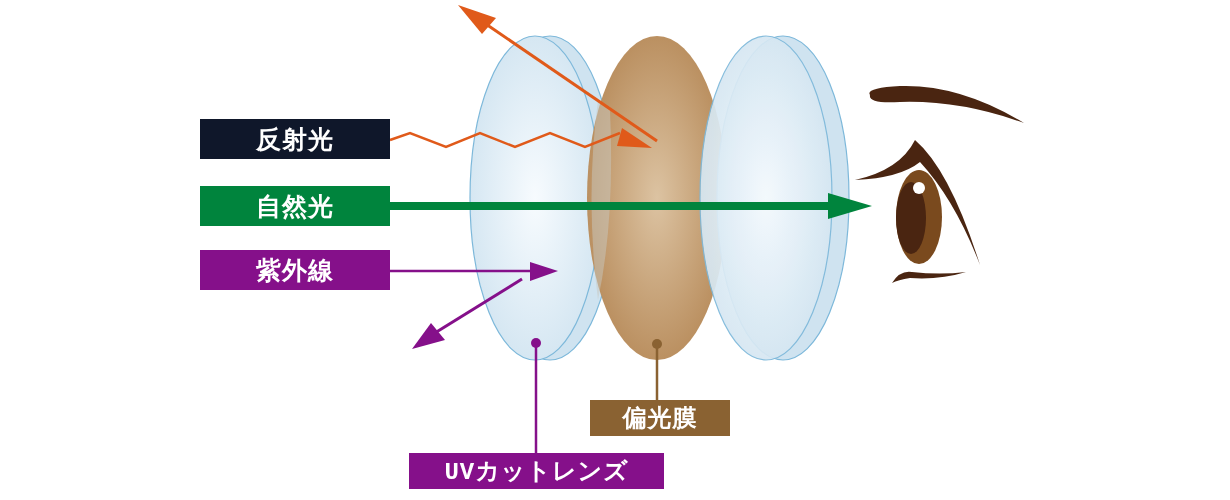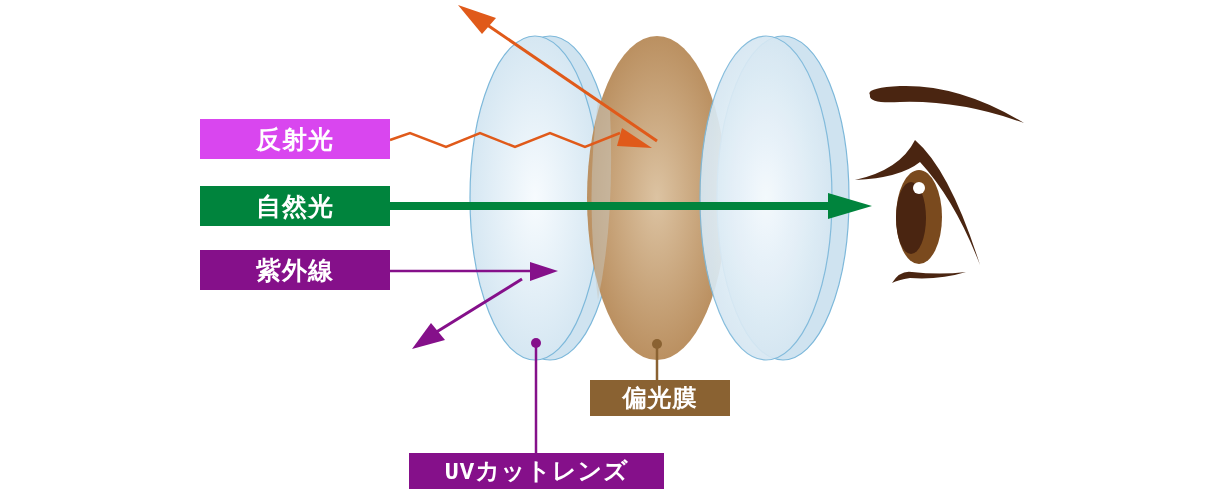--- a/index.html
+++ b/index.html
@@ -8,21 +8,21 @@
     .stage { position: absolute; left: 0; top: 0; width: 1230px; height: 500px; }
     .label {
       position: absolute; color: #ffffff; font-weight: bold;
       display: flex; align-items: center; justify-content: center;
       font-family: "DejaVu Sans", sans-serif;
       letter-spacing: 1px;
     }
     #lbl-reflect { left: 200px; top: 119px; width: 190px; height: 40px; font-size: 25px; }
     #lbl-natural { left: 200px; top: 186px; width: 190px; height: 40px; font-size: 25px; }
     #lbl-uv      { left: 200px; top: 250px; width: 190px; height: 40px; font-size: 25px; }
-    #lbl-polar   { left: 590px; top: 380px; width: 140px; height: 36px; font-size: 24px; }
+    #lbl-polar   { left: 590px; top: 400px; width: 140px; height: 36px; font-size: 24px; }
     #lbl-uvlens  { left: 409px; top: 453px; width: 255px; height: 36px; font-size: 24px; }
   </style>
 </head>
 <body>
 
 <div class="stage">
   <svg width="1230" height="500" viewBox="0 0 1230 500" xmlns="http://www.w3.org/2000/svg">
     <defs>
       <radialGradient id="lensGrad" cx="50%" cy="50%" r="60%">
         <stop offset="0%" stop-color="#F7FBFE"></stop>
@@ -88,18 +88,18 @@
       <ellipse cx="919" cy="217" rx="23" ry="47" fill="#7A4A1E"></ellipse>
 
       <ellipse cx="911" cy="218" rx="15" ry="36" fill="#4A2511"></ellipse>
 
       <circle cx="919" cy="188" r="6" fill="#ffffff"></circle>
 
       <path d="M 892 283 Q 900 270 912 272 Q 940 275 966 272 Q 940 280 910 278 Q 898 280 892 283 Z" fill="#4A2511"></path>
     </g>
   </svg>
 
-  <div id="lbl-reflect" class="label" style="background:#d946ef;">反射光</div>
+  <div id="lbl-reflect" class="label" style="background:#0f172a;">反射光</div>
   <div id="lbl-natural" class="label" style="background:#00843D;">自然光</div>
   <div id="lbl-uv" class="label" style="background:#85108A;">紫外線</div>
   <div id="lbl-polar" class="label" style="background:#8A6232;">偏光膜</div>
   <div id="lbl-uvlens" class="label" style="background:#85108A;font-family:Liberation Mono, monospace;">UVカットレンズ</div>
 </div>
 
 </body></html>

